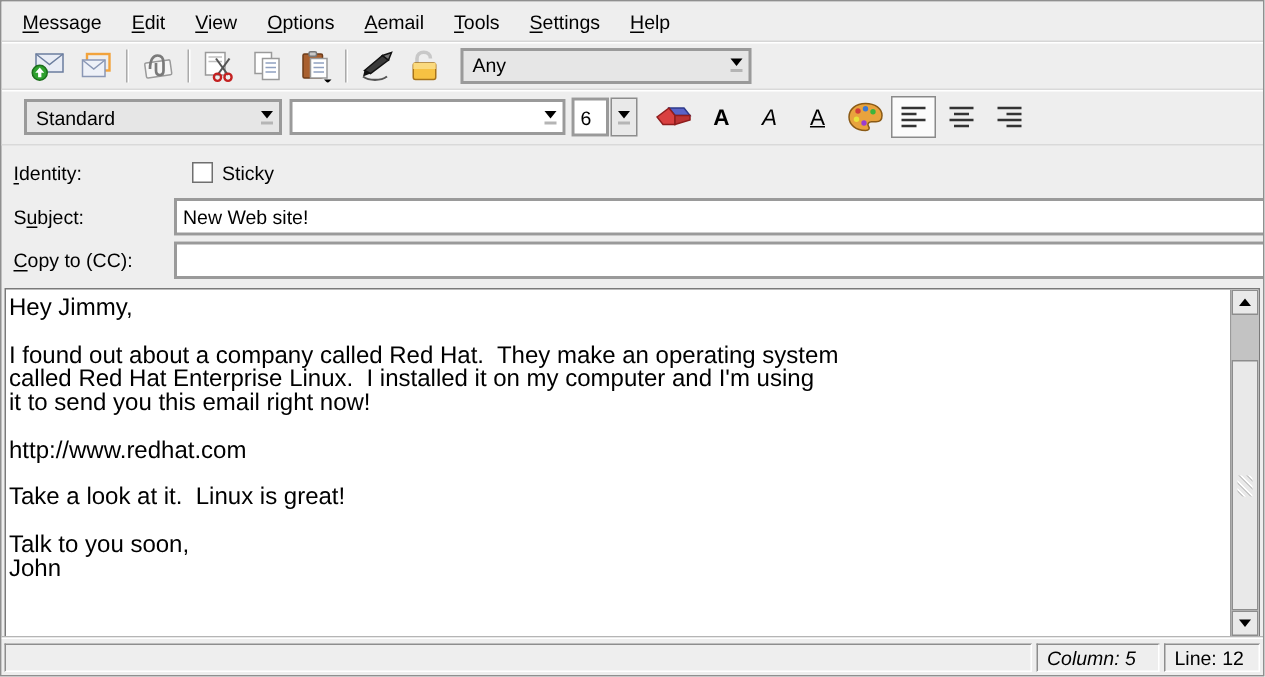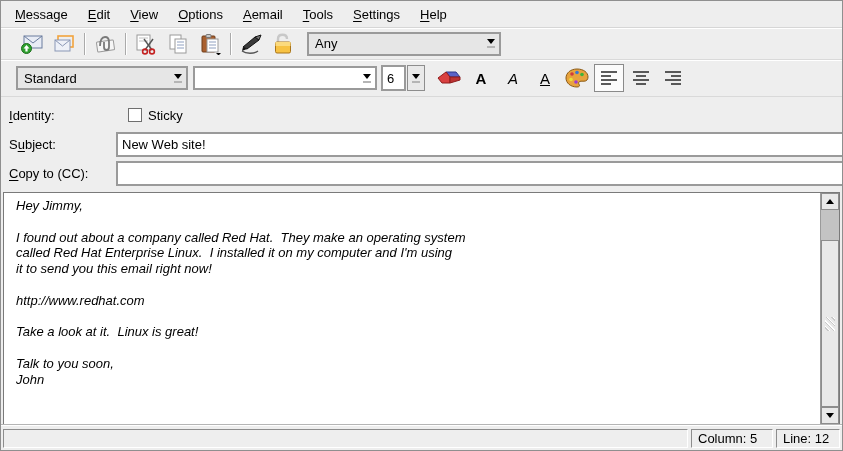--- a/index.html
+++ b/index.html
@@ -57,43 +57,43 @@
   .hrow .hlabel{width:115px;padding-left:8px;flex:0 0 auto;}
   .hfield{width:663px;flex:0 0 auto;height:25px;}
   input.text{height:25px;border:2px solid #9a9a9a;background:#fff;width:100%;
     font-family:"Liberation Sans",sans-serif;font-size:13px;padding:0 4px;outline:none;}
   .sticky-wrap{display:flex;align-items:flex-start;margin-left:12px;}
   .checkbox{width:14px;height:14px;border:1px solid #6f6f6f;background:#fff;margin-right:6px;}
 
   
   .editor-frame{flex:1 1 auto;margin:1px 2px 0 2px;border:1px solid #7a7a7a;
     background:#ffffff;display:flex;overflow:hidden;}
-  .editor-text{flex:1 1 auto;padding:5px 12px;white-space:pre-wrap;
-    font-family:"Liberation Sans",sans-serif;font-size:13px;line-height:15.8px;overflow:hidden;font-style:italic;}
+  .editor-text{flex:1 1 auto;padding:5px 2px;white-space:pre-wrap;
+    font-family:"Liberation Sans",sans-serif;font-size:16px;line-height:15.8px;overflow:hidden;}
   .vscroll{flex:0 0 19px;border-left:1px solid #9a9a9a;background:#d6d6d6;
     display:flex;flex-direction:column;}
   .sb-btn{height:17px;background:#e9e9e9;border:1px solid #8d8d8d;
     display:flex;align-items:center;justify-content:center;flex:0 0 auto;}
   .tri-up-s{width:0;height:0;border-left:4px solid transparent;border-right:4px solid transparent;
     border-bottom:5px solid #000;}
   .tri-down-s{width:0;height:0;border-left:4px solid transparent;border-right:4px solid transparent;
     border-top:5px solid #000;}
   .sb-track-gap{height:30px;background:#c3c3c3;flex:0 0 auto;}
   .sb-thumb{flex:1 1 auto;background:#e9e9e9;border:1px solid #8d8d8d;
     display:flex;align-items:center;justify-content:center;}
   .sb-grip{width:10px;height:14px;
     background:repeating-linear-gradient(45deg,transparent 0 2px,#c9c9c9 2px 3px,#ffffff 3px 4px);}
 
   
   .statusbar{flex:0 0 25px;display:flex;align-items:center;gap:3px;
     padding:0 2px;background:#eeeeee;border-top:1px solid #ffffff;box-shadow:0 -1px 0 #b5b5b5;}
   .status-panel{height:19px;border:1px solid;border-color:#8d8d8d #ffffff #ffffff #8d8d8d;
     display:flex;align-items:center;padding:0 6px;font-size:13px;white-space:nowrap;}
   .status-msg{flex:1 1 auto;}
-  .status-col{flex:0 0 auto;min-width:82px;}
+  .status-col{flex:0 0 auto;min-width:82px;font-style:italic;}
   .status-line{flex:0 0 auto;min-width:64px;}
 
   svg{display:block;}
 </style>
 </head>
 <body>
 
 <div class="window">
 
   <div class="menubar">

